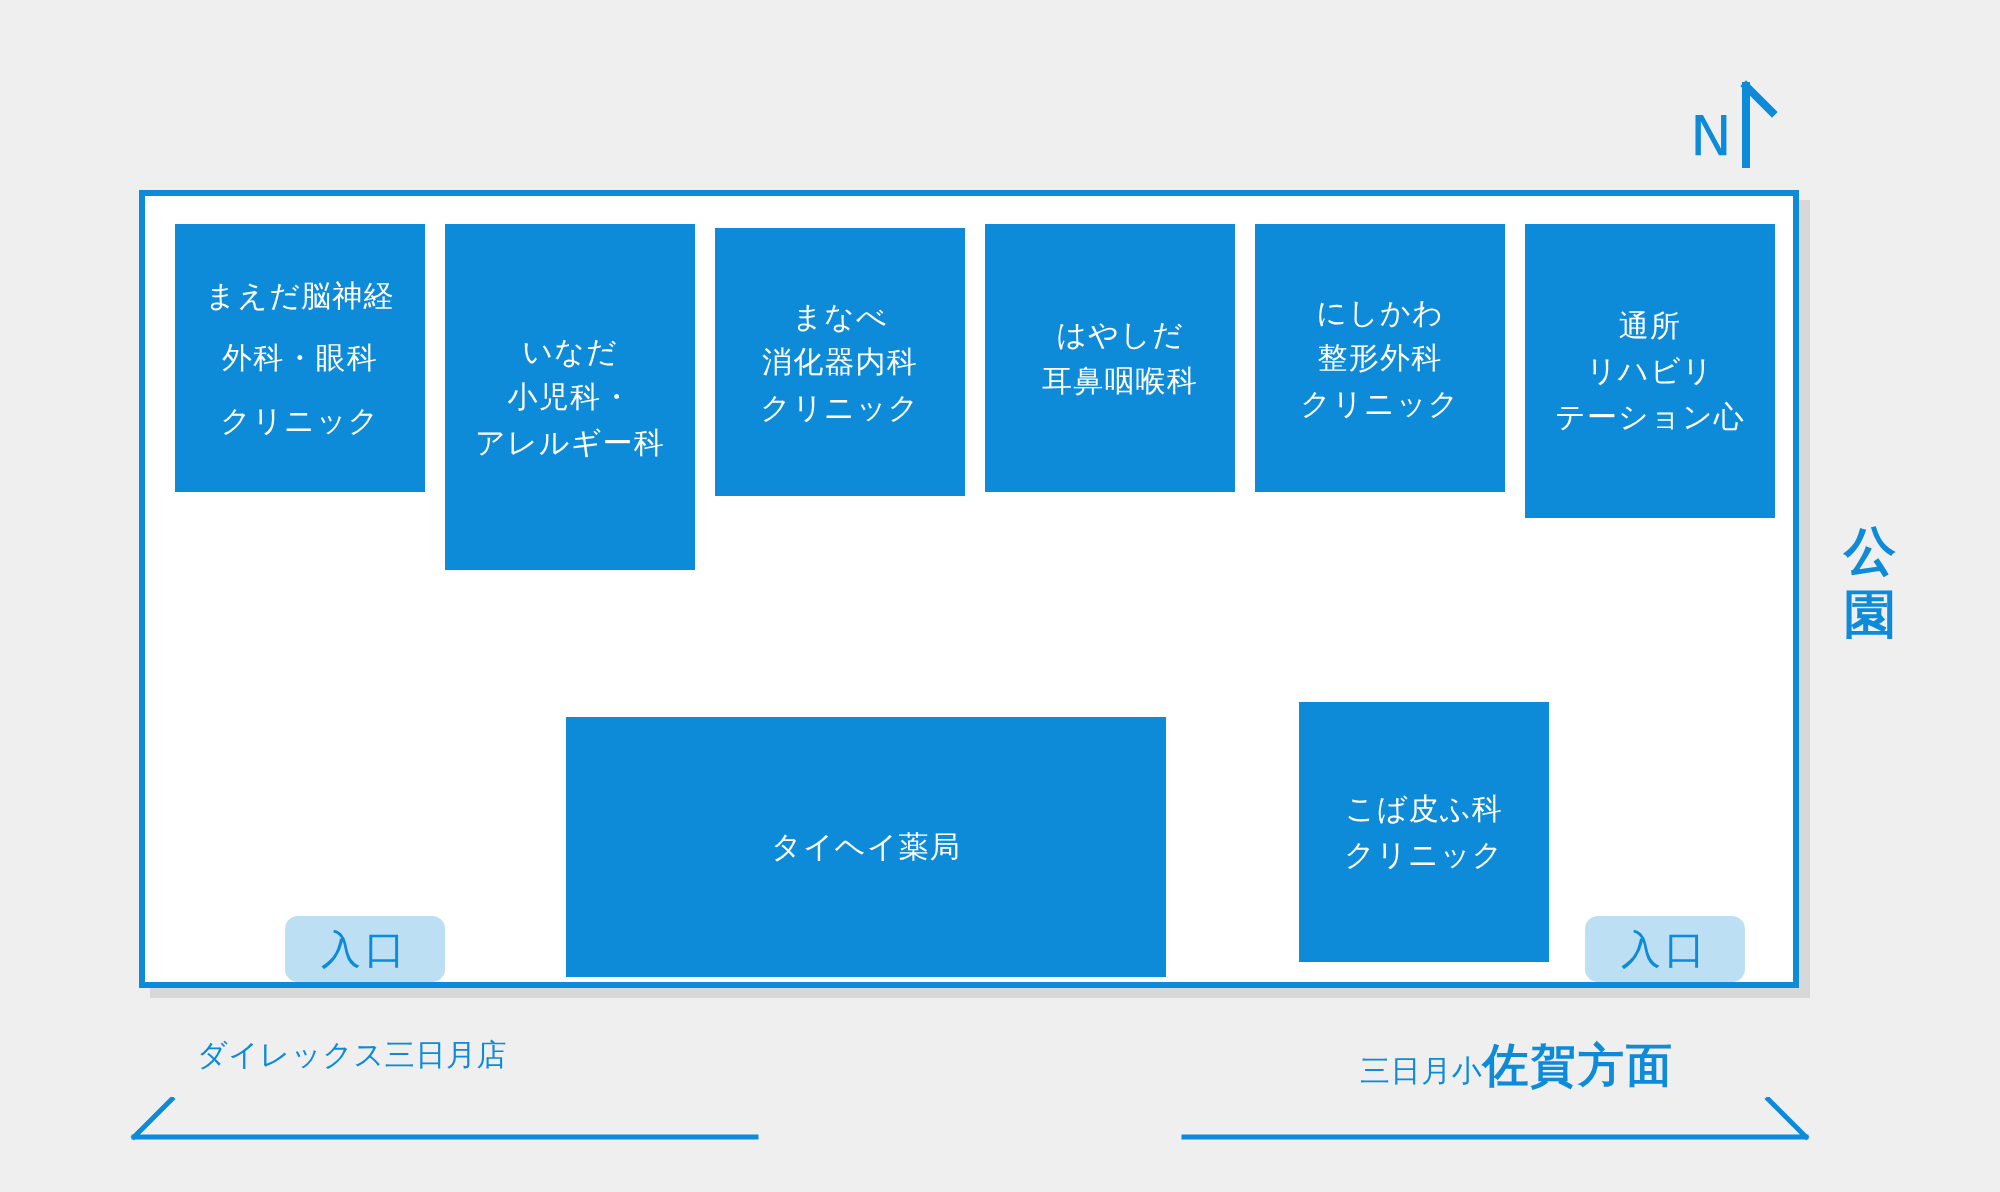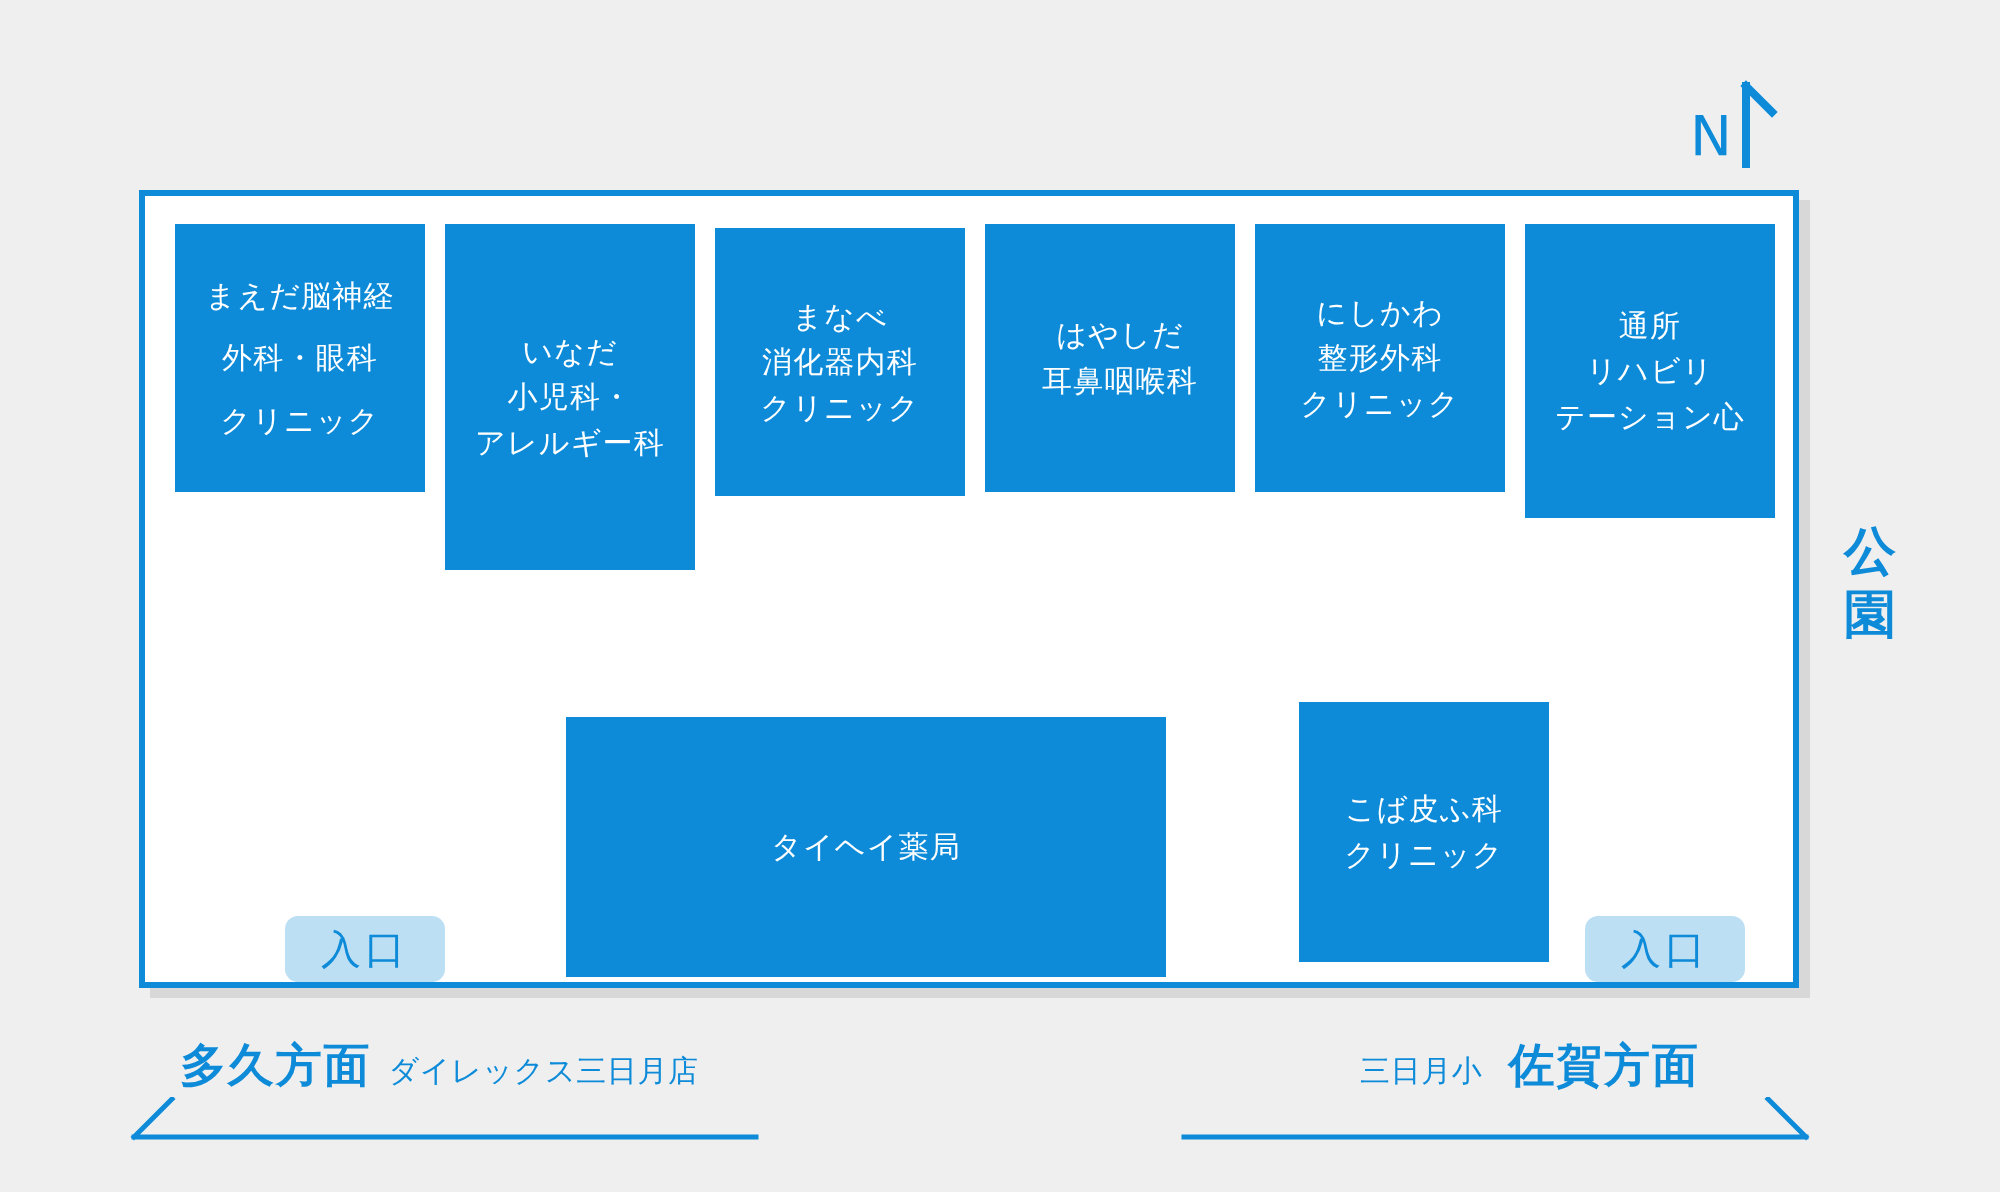--- a/index.html
+++ b/index.html
@@ -126,21 +126,21 @@
     letter-spacing: 0.02em;
   }
 
   #road-left  { left: 120px;  top: 1035px; }
   #road-left .road-text-row { left: 60px; top: 0px; }
   #road-left .dir-minor { margin-left: 17px; }
   #road-left .road-line { position: absolute; left: 0px; top: 62px; }
 
   #road-right { left: 1180px; top: 1035px; }
   #road-right .road-text-row { left: 180px; top: 0px; }
-  #road-right .dir-major { margin-left: 26px; }
+  #road-right .dir-major { }
   #road-right .road-line { position: absolute; left: 0px; top: 62px; }
 </style>
 </head>
 <body>
 
 <div id="stage">
 
   <div id="compass">
     <span class="n-letter">N</span>
     <svg class="n-arrow" width="50" height="90" viewBox="0 0 50 90">
@@ -205,21 +205,20 @@
 
   </div>
 
   <div id="park-label">
     <span class="pchar">公</span>
     <span class="pchar">園</span>
   </div>
 
   <div class="road-group" id="road-left">
     <div class="road-text-row">
-      <span class="dir-major">多久方面</span>
       <span class="dir-minor">ダイレックス三日月店</span>
     </div>
     <svg class="road-line" width="640" height="46" viewBox="0 0 640 46">
       <path d="M636 40 L14 40 M14 40 L52 2" stroke="#0d8bd9" stroke-width="5" fill="none" stroke-linecap="square"></path>
     </svg>
   </div>
 
   <div class="road-group" id="road-right">
     <div class="road-text-row">
       <span class="dir-minor">三日月小</span>

